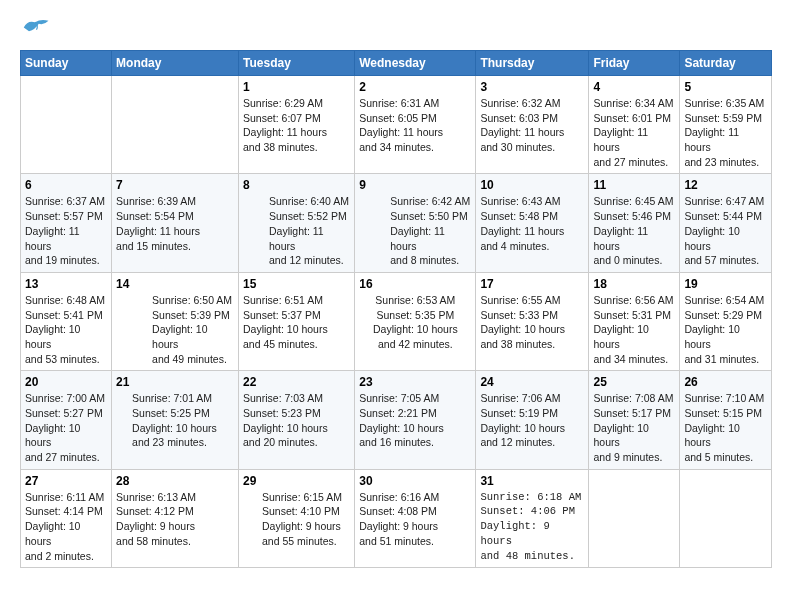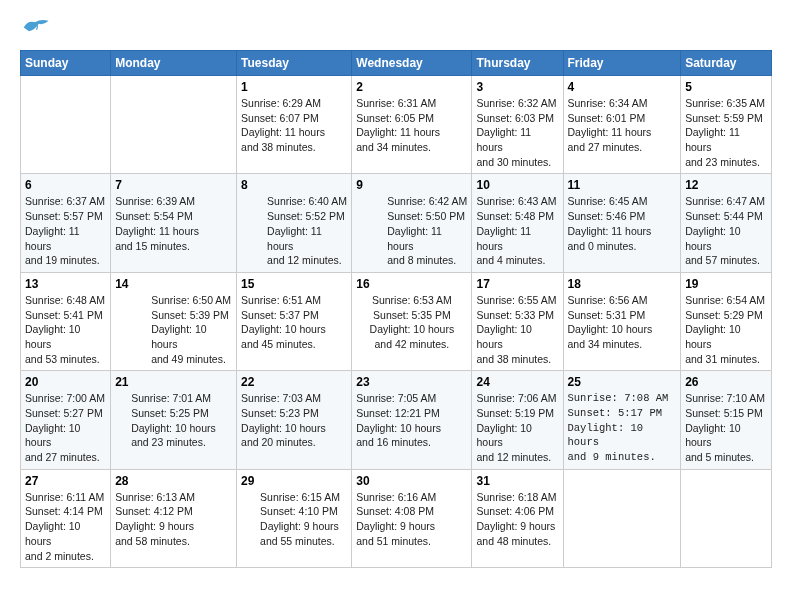--- a/index.html
+++ b/index.html
@@ -286,34 +286,34 @@
           <td>
             <span class="day-num">22</span>
             <div class="cell-content" style="white-space: pre-line;">Sunrise: 7:03 AM
 Sunset: 5:23 PM
 Daylight: 10 hours
 and 20 minutes.</div>
           </td>
           <td>
             <span class="day-num">23</span>
             <div class="cell-content" style="white-space: pre-line;">Sunrise: 7:05 AM
-Sunset: 12:21 PM
+Sunset: 2:21 PM
 Daylight: 10 hours
 and 16 minutes.</div>
           </td>
           <td>
             <span class="day-num">24</span>
             <div class="cell-content" style="white-space: pre-line;">Sunrise: 7:06 AM
 Sunset: 5:19 PM
 Daylight: 10 hours
 and 12 minutes.</div>
           </td>
           <td>
             <span class="day-num">25</span>
-            <div class="cell-content" style="white-space: pre-line; font-family: Liberation Mono, monospace;">Sunrise: 7:08 AM
+            <div class="cell-content" style="white-space: pre-line;">Sunrise: 7:08 AM
 Sunset: 5:17 PM
 Daylight: 10 hours
 and 9 minutes.</div>
           </td>
           <td>
             <span class="day-num">26</span>
             <div class="cell-content" style="white-space: pre-line;">Sunrise: 7:10 AM
 Sunset: 5:15 PM
 Daylight: 10 hours
 and 5 minutes.</div>
@@ -343,21 +343,21 @@
           </td>
           <td>
             <span class="day-num">30</span>
             <div class="cell-content" style="white-space: pre-line;">Sunrise: 6:16 AM
 Sunset: 4:08 PM
 Daylight: 9 hours
 and 51 minutes.</div>
           </td>
           <td>
             <span class="day-num">31</span>
-            <div class="cell-content" style="white-space: pre-line;">Sunrise: 6:18 AM
+            <div class="cell-content" style="white-space: pre-line; font-family: Liberation Mono, monospace;">Sunrise: 6:18 AM
 Sunset: 4:06 PM
 Daylight: 9 hours
 and 48 minutes.</div>
           </td>
           <td class="empty-cell"></td>
           <td class="empty-cell"></td>
         </tr>
       </tbody>
   </table>
 </div>

